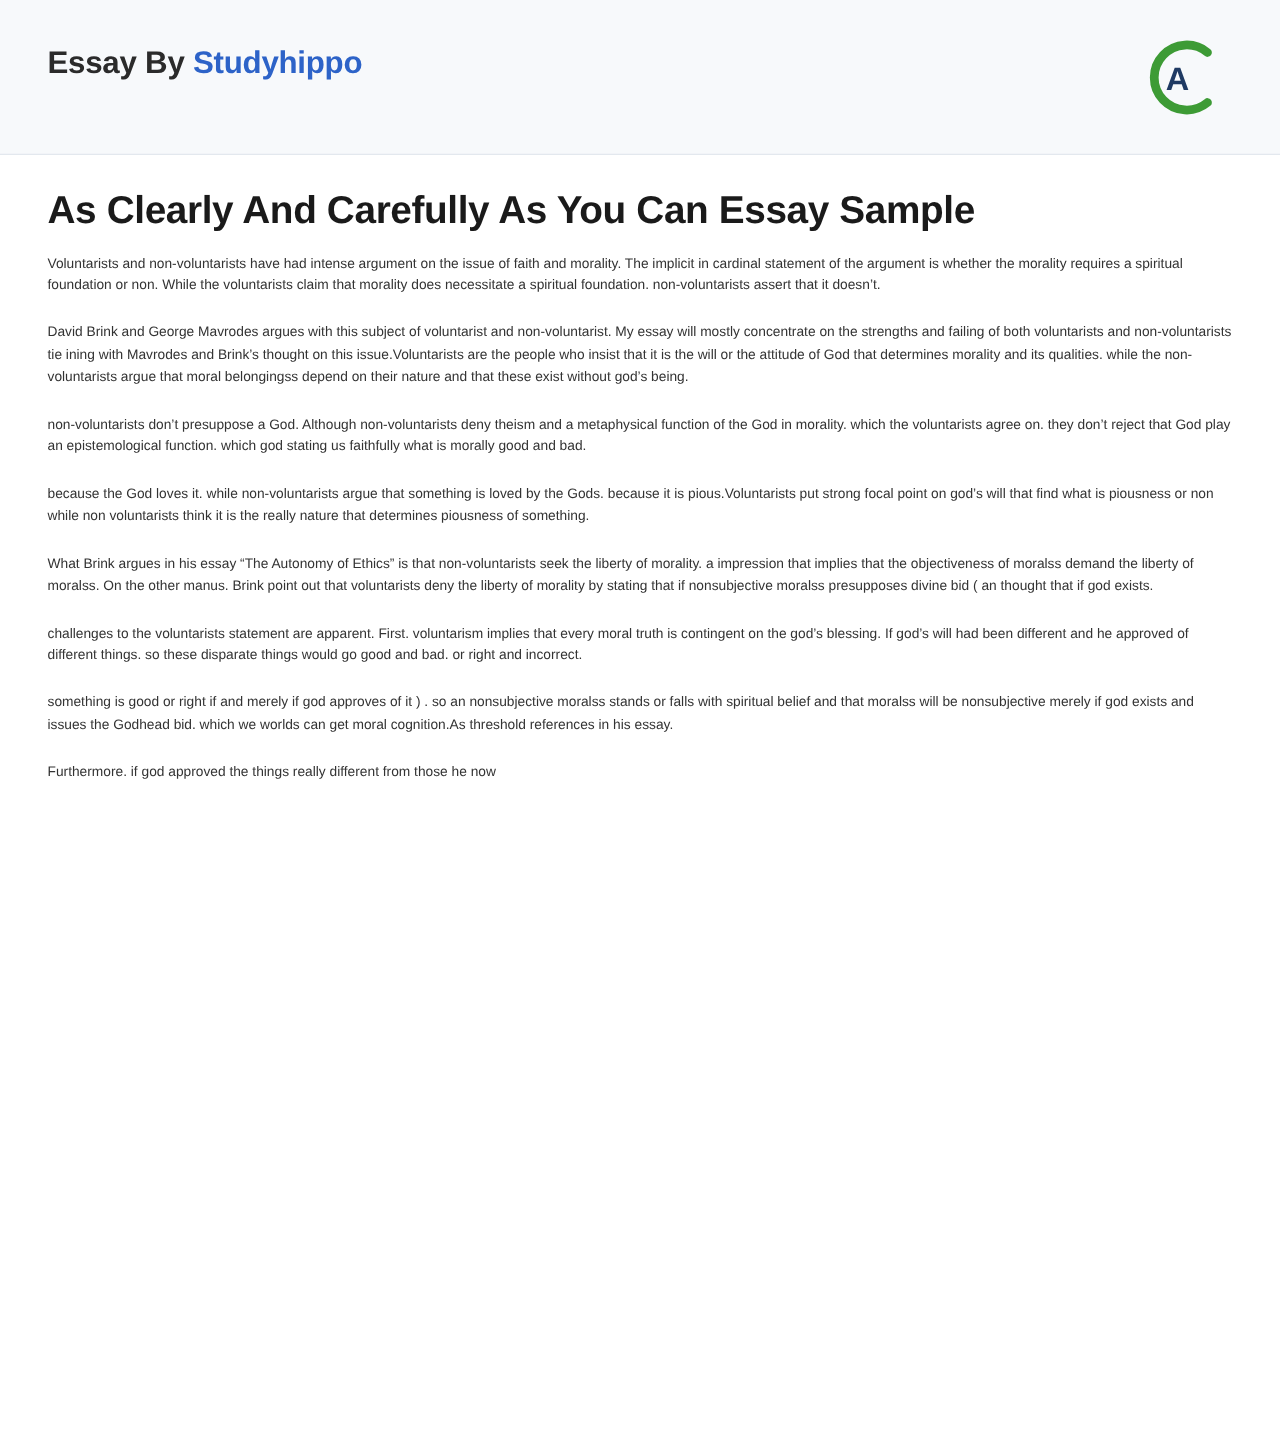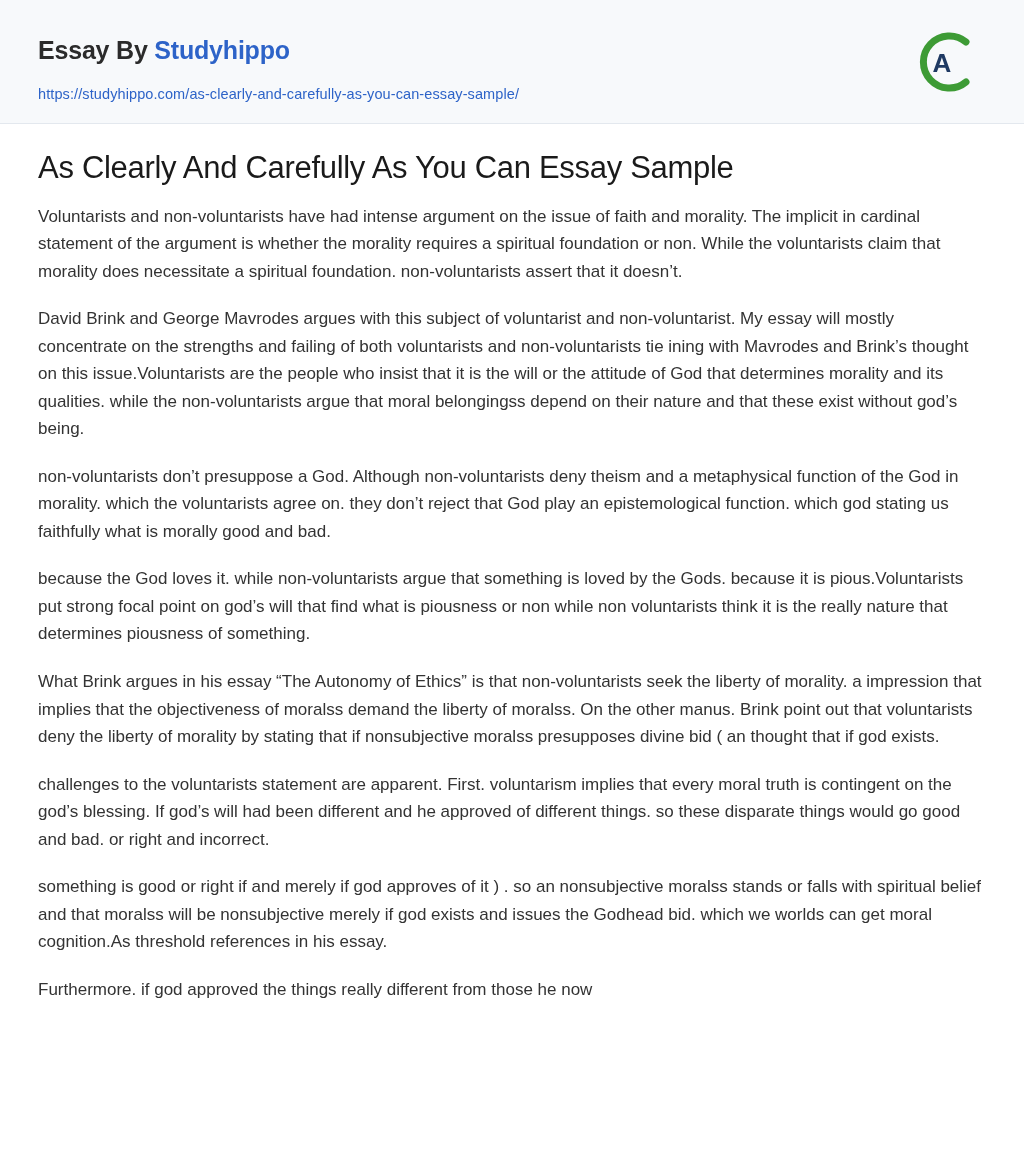--- a/index.html
+++ b/index.html
@@ -59,49 +59,48 @@
   .logo svg {
     display: block;
   }
   
   .article {
     padding: 26px 38px 40px 38px;
   }
   .title {
     font-size: 31px;
     line-height: 1.18;
-    font-weight: normal;
+    font-weight: bold;
     color: #1a1a1a;
     margin: 0 0 16px 0;
     letter-spacing: -0.3px;
     max-width: 880px;
   }
   .para {
-    font-size: 17px;
+    font-size: 11px;
     line-height: 1.62;
     color: #333333;
     margin: 0 0 20px 0;
     max-width: 975px;
   }
   .para:last-child {
     margin-bottom: 0;
   }
 </style>
 </head>
 <body>
 
 <div class="page">
 
   <div class="header">
     <div class="brand">
       <span>Essay</span>
       <span>By</span>
       <span class="brand-studyhippo">Studyhippo</span>
     </div>
-    <a class="header-url" href="#">https://studyhippo.com/as-clearly-and-carefully-as-you-can-essay-sample/</a>
     <div class="logo">
       <svg width="72" height="72" viewBox="0 0 72 72" aria-hidden="true">
         <path d="M60 16 A26 26 0 1 0 60 56" fill="none" stroke="#3d9b35" stroke-width="7" stroke-linecap="round"></path>
         <text x="36" y="46" font-family="Liberation Sans, sans-serif" font-size="26" font-weight="bold" fill="#1f3a63" text-anchor="middle">A</text>
       </svg>
     </div>
   </div>
 
   <div class="article">
     <h1 class="title">As Clearly And Carefully As You Can Essay Sample</h1>

